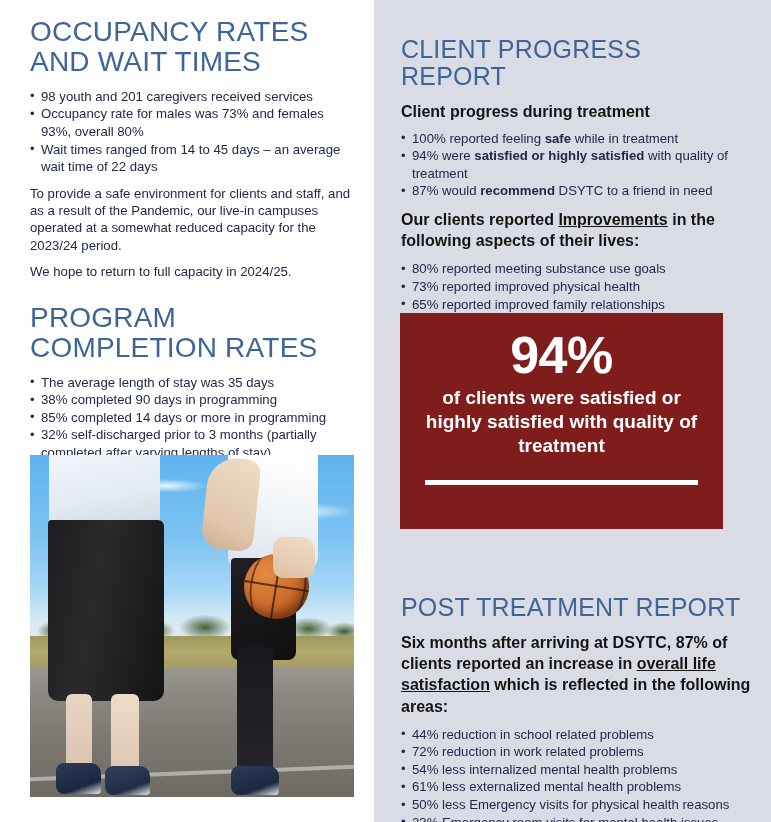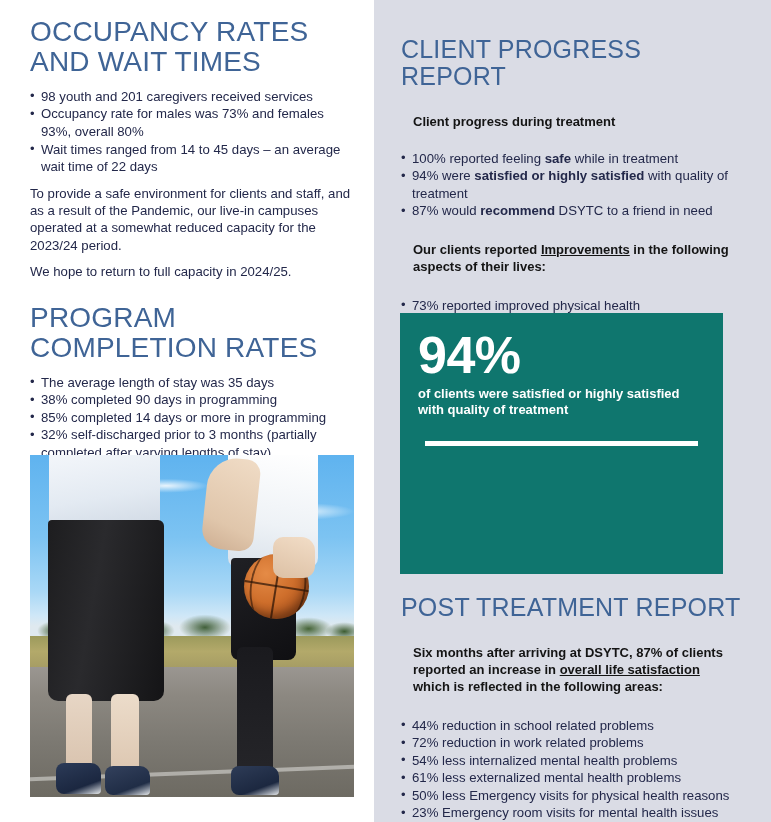--- a/index.html
+++ b/index.html
@@ -71,23 +71,23 @@
     content: "\2022";
     position: absolute;
     left: 0;
     top: -0.5px;
     font-size: 13px;
   }
 
   .dark-bold {
     color: #141414;
     font-weight: bold;
-    font-size: 13px;
+    font-size: 16px;
     line-height: 1.33;
-    margin: 12px;
+    margin: 0;
   }
   .dark-bold u { text-decoration: underline; }
   b.inline { font-weight: bold; color: #23284a; }
 
   
   .lc-pad { padding: 0 22px 0 30px; }
   #occupancy-title { padding-top: 17px; }
   .gap-a { height: 11px; }
   .gap-b { height: 9px; }
   .gap-c { height: 8px; }
@@ -234,35 +234,36 @@
 
   
   .rc-pad { padding: 0 20px 0 27px; }
   #client-progress-title { padding-top: 36px; }
 
   .stat-box {
     position: absolute;
     left: 26px;
     top: 313px;
     width: 323px;
-    height: 261px;
-    background: #0f766e;
+    height: 216px;
+    background: #7f1d1d;
     color: #ffffff;
     box-sizing: border-box;
     padding: 16px 18px 0 18px;
+    text-align: center;
   }
   .stat-number {
     font-size: 52px;
     font-weight: bold;
     line-height: 1.0;
     letter-spacing: -0.5px;
     margin: 0;
   }
   .stat-caption {
-    font-size: 13px;
+    font-size: 19px;
     font-weight: bold;
     line-height: 1.26;
     margin: 5px 0 0 0;
   }
   .stat-divider {
     height: 5px;
     background: #ffffff;
     margin: 22px 7px 20px 7px;
   }
 
@@ -354,20 +355,21 @@
         <li><span>87% would </span><b class="inline">recommend</b><span> DSYTC to a friend in need</span></li>
       </ul>
 
       <div class="gap-b"></div>
 
       <p class="dark-bold"><span>Our clients reported </span><u>Improvements</u><span> in the following aspects of their lives:</span></p>
 
       <div class="gap-b"></div>
 
       <ul class="bullets">
+        <li>80% reported meeting substance use goals</li>
         <li>73% reported improved physical health</li>
         <li>65% reported improved family relationships</li>
       </ul>
     </div>
 
     <div class="stat-box">
       <div>
         <div class="stat-number">94%</div>
         <div class="stat-caption">of clients were satisfied or highly satisfied with quality of treatment</div>
       </div>

